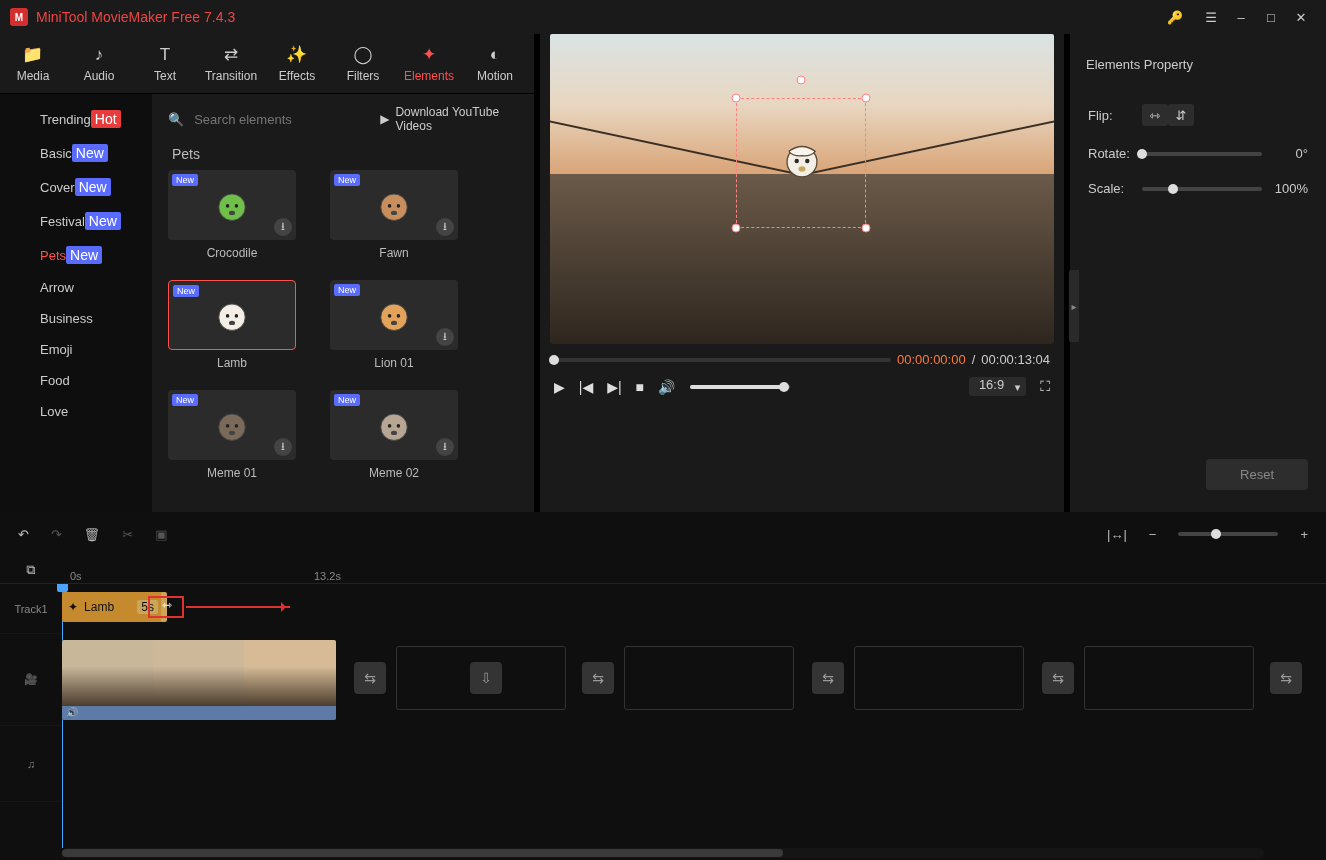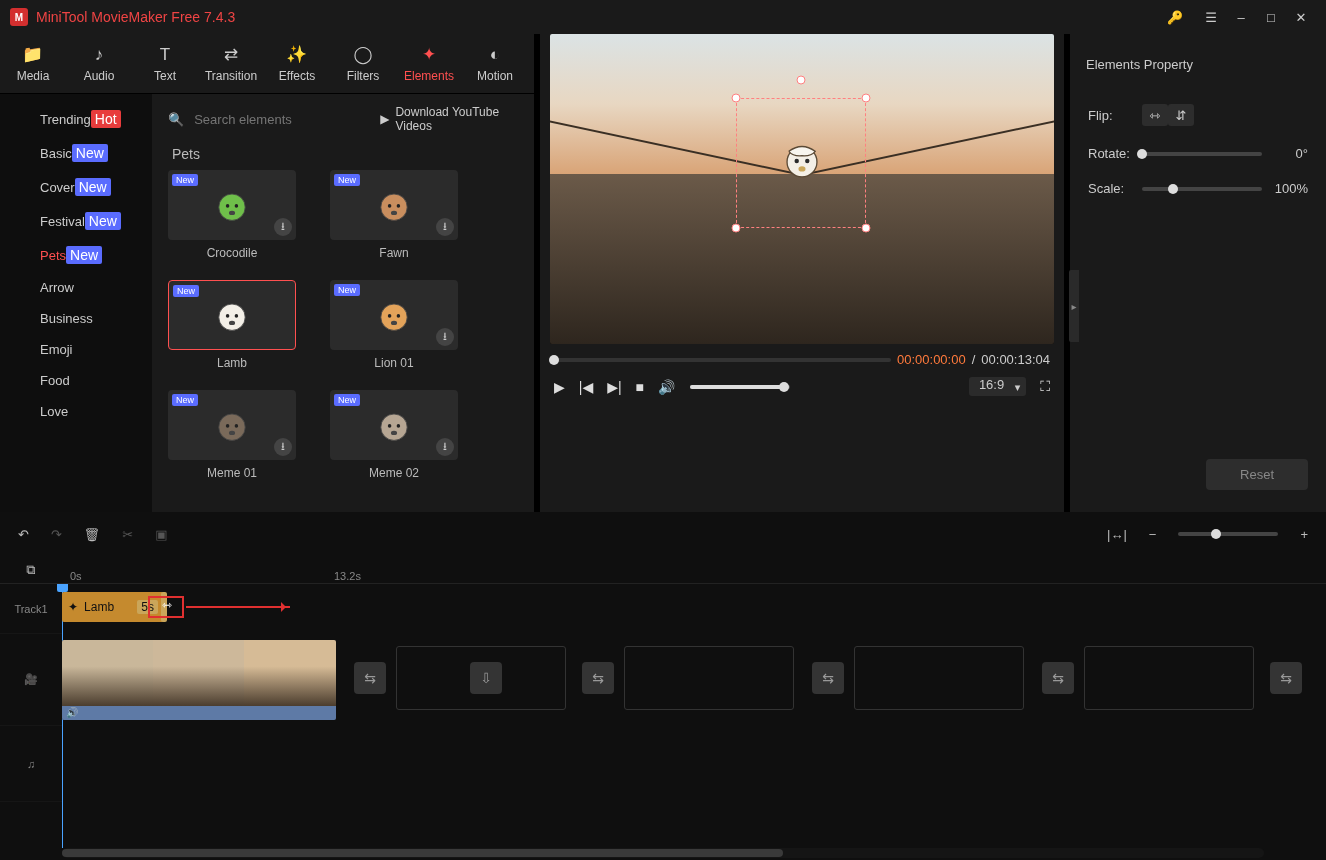--- a/index.html
+++ b/index.html
@@ -393,21 +393,21 @@
     <span class="tb">−</span>
     <div class="zslider">
         <div class="zk"></div>
       </div>
     <span class="tb">+</span>
   </div>
   <div class="ruler">
     <div class="rlabel" style="color:#bbb;">⧉</div>
     <div class="ticks">
       <span class="tick" style="left:8px;">0s</span>
-      <span class="tick" style="left:272px;">13.2s</span>
+      <span class="tick" style="left:252px;">13.2s</span>
     </div>
   </div>
   <div class="tracks">
     <div class="trklabels">
       <div class="trkl h50">Track1</div>
       <div class="trkl h92">🎥</div>
       <div class="trkl h76">♫</div>
     </div>
     <div class="trkarea">
       <div class="playhead"></div>

